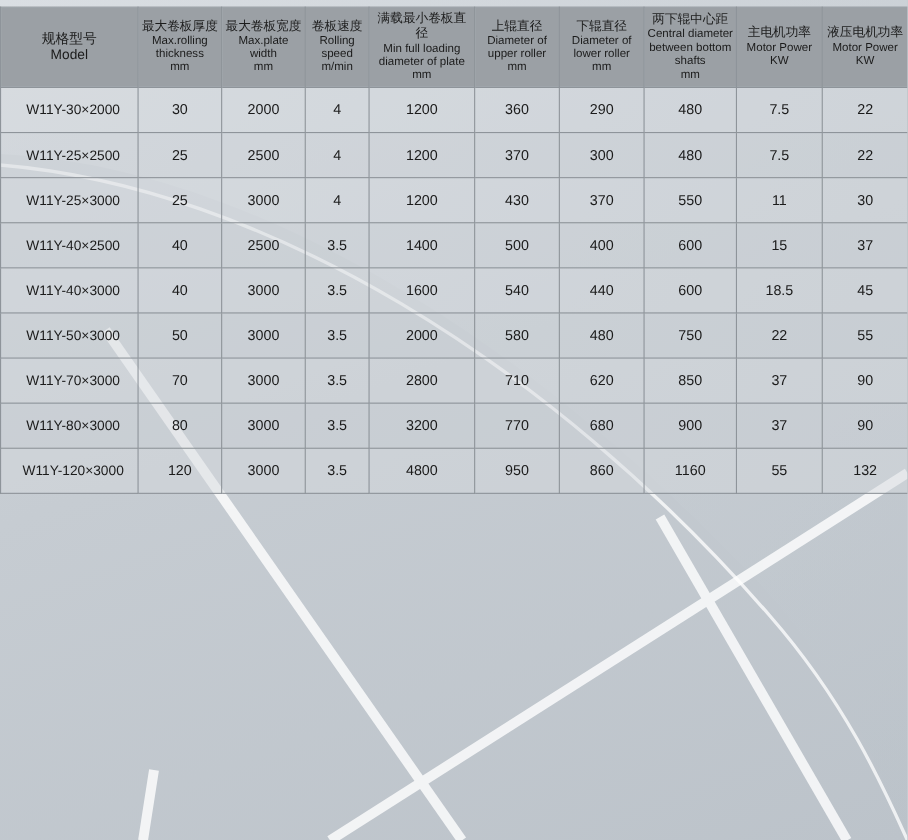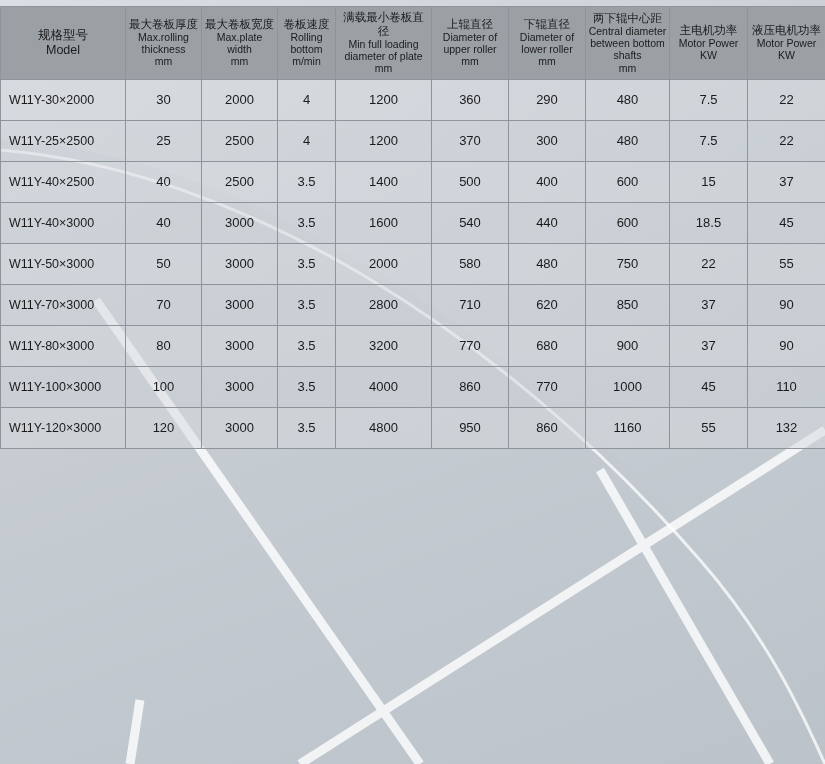--- a/index.html
+++ b/index.html
@@ -59,21 +59,21 @@
   thead th.small .unit { font-size: 10.5px; }
 
   tbody td {
     height: 41px;
     font-size: 13px;
     background: rgba(215,219,223,0.55);
   }
   tbody td.model {
     font-size: 12.5px;
     padding-left: 8px;
-    text-align: left;
+    text-align: center;
     white-space: nowrap;
     margin-left: 28px;
   }
   
   tbody tr:nth-child(odd) td { background: rgba(214,218,222,0.48); }
   tbody tr:nth-child(even) td { background: rgba(205,210,215,0.42); }
 
   
   #top-strip {
     position: relative;
@@ -117,21 +117,21 @@
           <span class="en">Max.rolling thickness</span>
           <span class="unit">mm</span>
         </th>
         <th style="width:76px" class="small">
           <span class="cn">最大卷板宽度</span>
           <span class="en">Max.plate width</span>
           <span class="unit">mm</span>
         </th>
         <th style="width:58px" class="small">
           <span class="cn">卷板速度</span>
-          <span class="en">Rolling bottom</span>
+          <span class="en">Rolling speed</span>
           <span class="unit">m/min</span>
         </th>
         <th style="width:96px" class="small">
           <span class="cn">满载最小卷板直径</span>
           <span class="en">Min full loading diameter of plate</span>
           <span class="unit">mm</span>
         </th>
         <th style="width:77px" class="small">
           <span class="cn">上辊直径</span>
           <span class="en">Diameter of upper roller</span>
@@ -178,20 +178,32 @@
           <td>2500</td>
           <td>4</td>
           <td>1200</td>
           <td>370</td>
           <td>300</td>
           <td>480</td>
           <td>7.5</td>
           <td>22</td>
         </tr>
         <tr>
+          <td class="model">W11Y-25×3000</td>
+          <td>25</td>
+          <td>3000</td>
+          <td>4</td>
+          <td>1200</td>
+          <td>430</td>
+          <td>370</td>
+          <td>550</td>
+          <td>11</td>
+          <td>30</td>
+        </tr>
+        <tr>
           <td class="model">W11Y-40×2500</td>
           <td>40</td>
           <td>2500</td>
           <td>3.5</td>
           <td>1400</td>
           <td>500</td>
           <td>400</td>
           <td>600</td>
           <td>15</td>
           <td>37</td>
@@ -238,32 +250,20 @@
           <td>3000</td>
           <td>3.5</td>
           <td>3200</td>
           <td>770</td>
           <td>680</td>
           <td>900</td>
           <td>37</td>
           <td>90</td>
         </tr>
         <tr>
-          <td class="model">W11Y-100×3000</td>
-          <td>100</td>
-          <td>3000</td>
-          <td>3.5</td>
-          <td>4000</td>
-          <td>860</td>
-          <td>770</td>
-          <td>1000</td>
-          <td>45</td>
-          <td>110</td>
-        </tr>
-        <tr>
           <td class="model">W11Y-120×3000</td>
           <td>120</td>
           <td>3000</td>
           <td>3.5</td>
           <td>4800</td>
           <td>950</td>
           <td>860</td>
           <td>1160</td>
           <td>55</td>
           <td>132</td>

